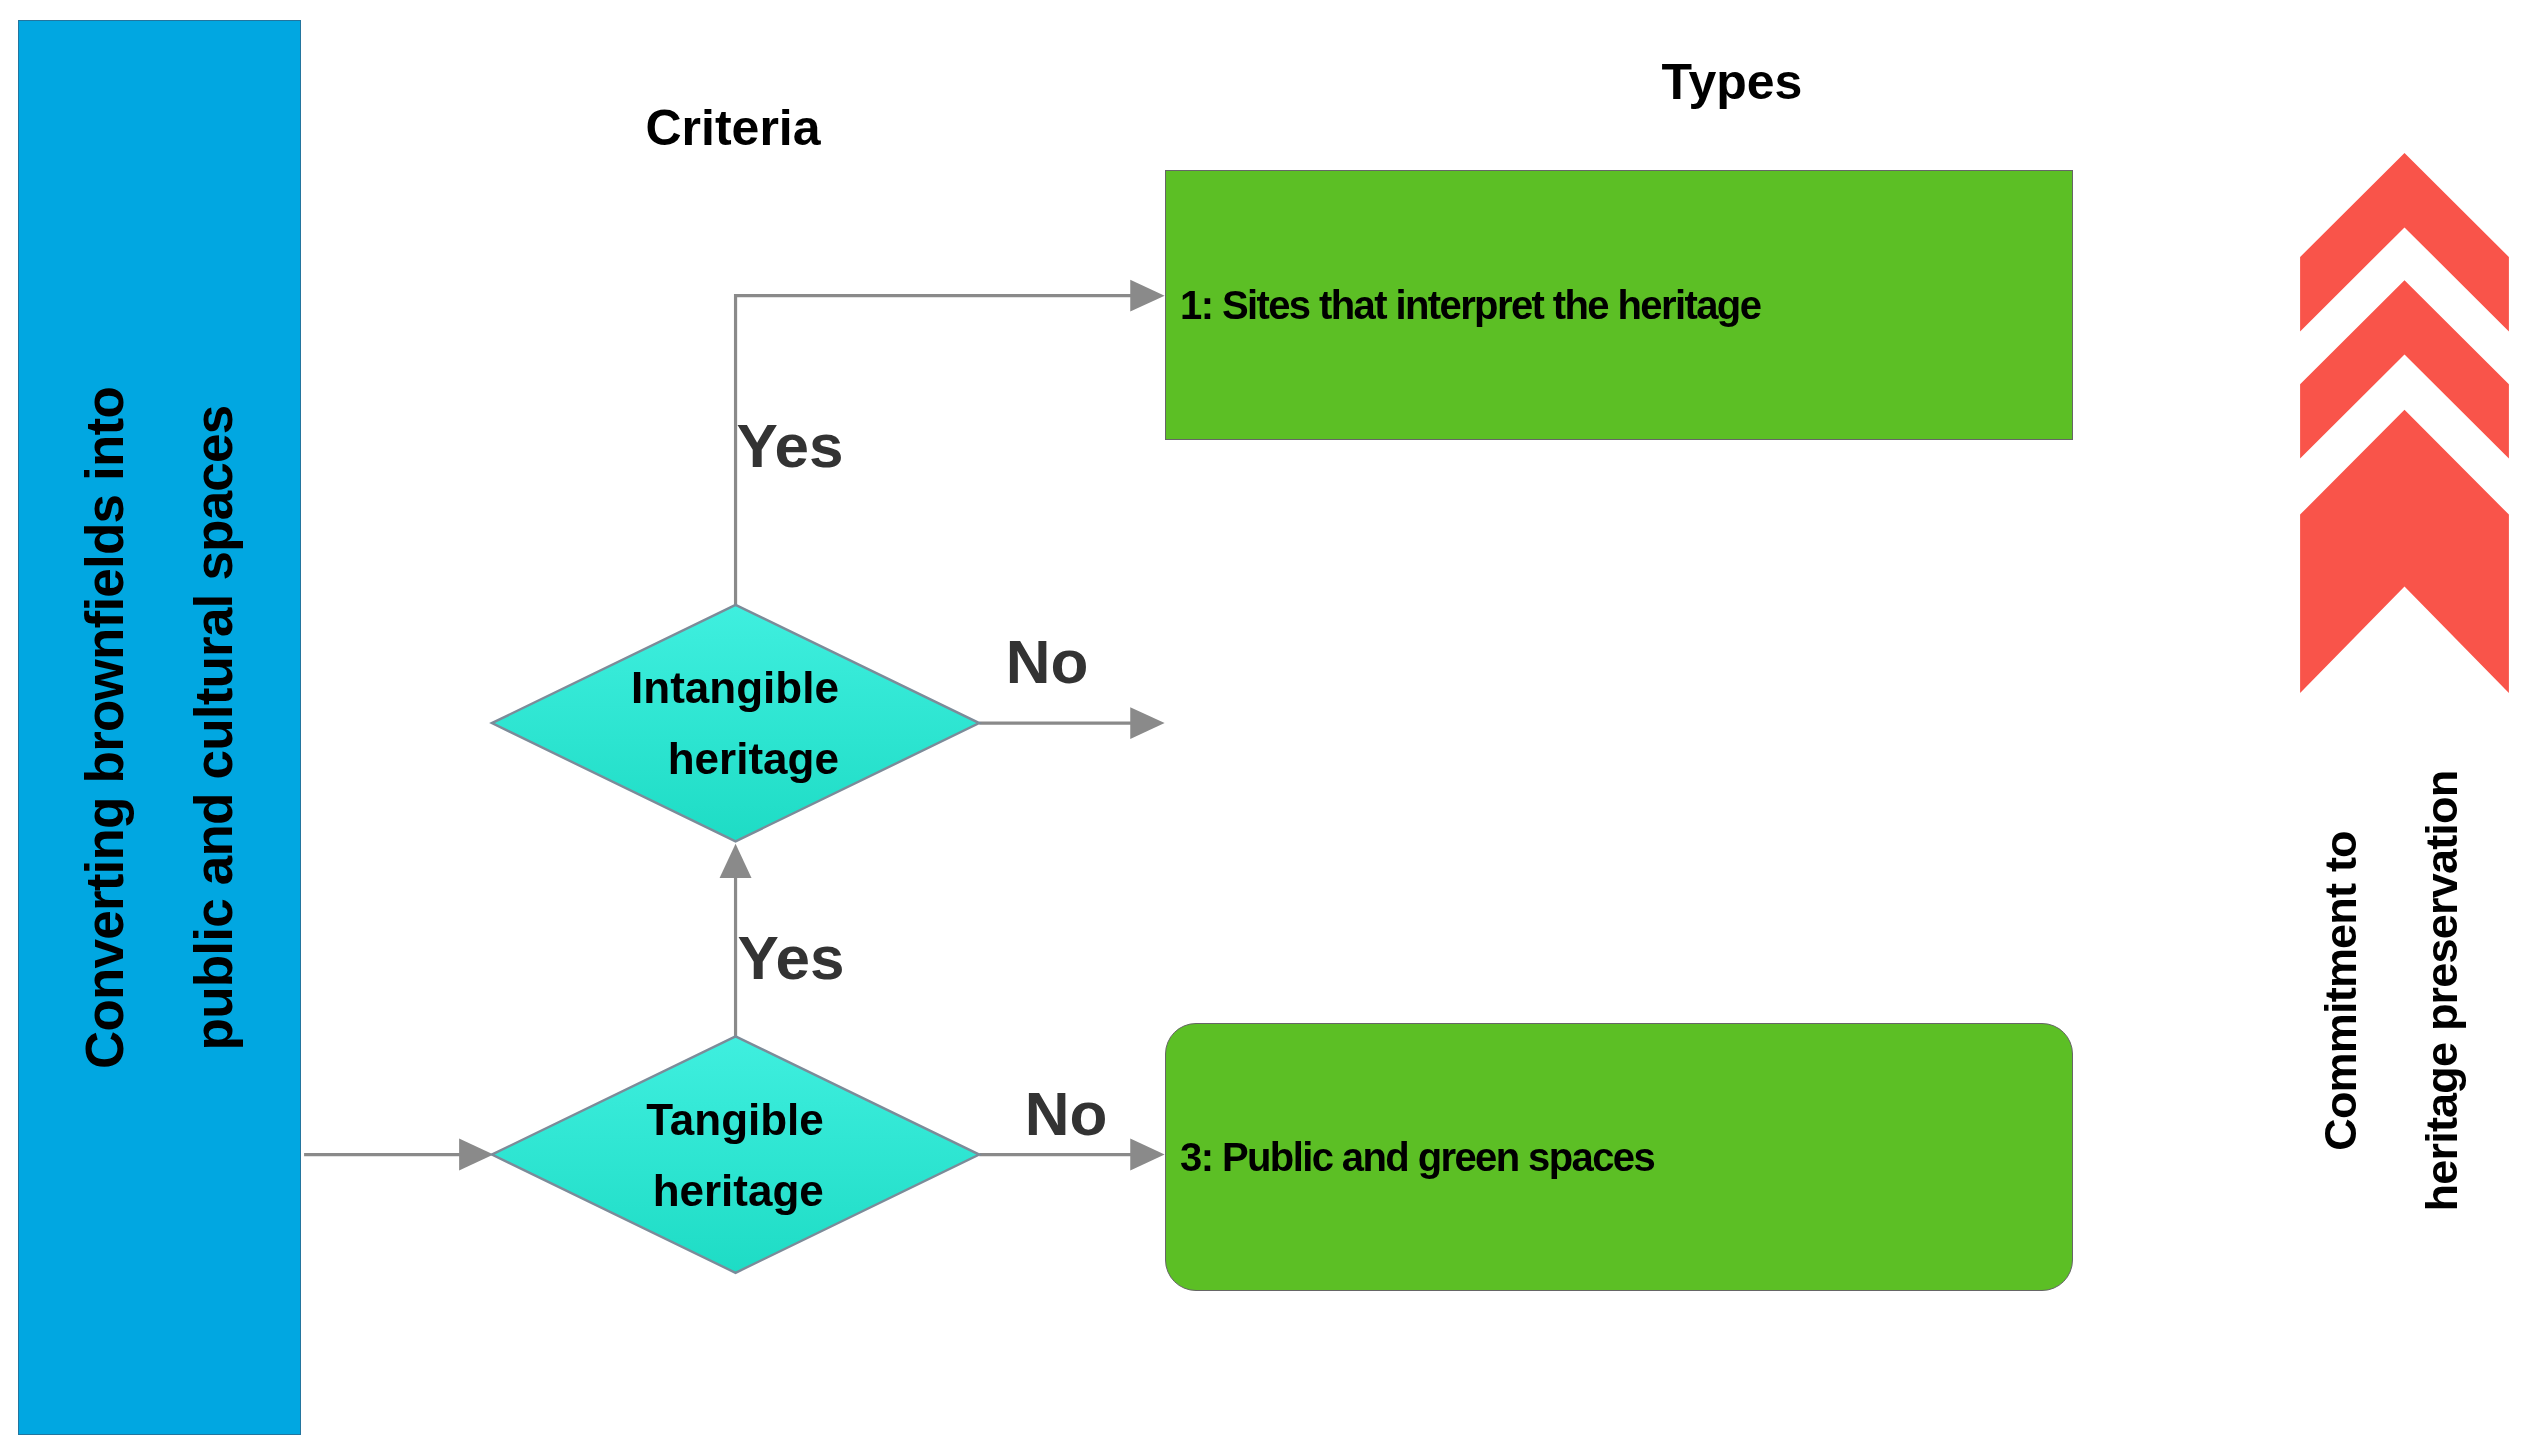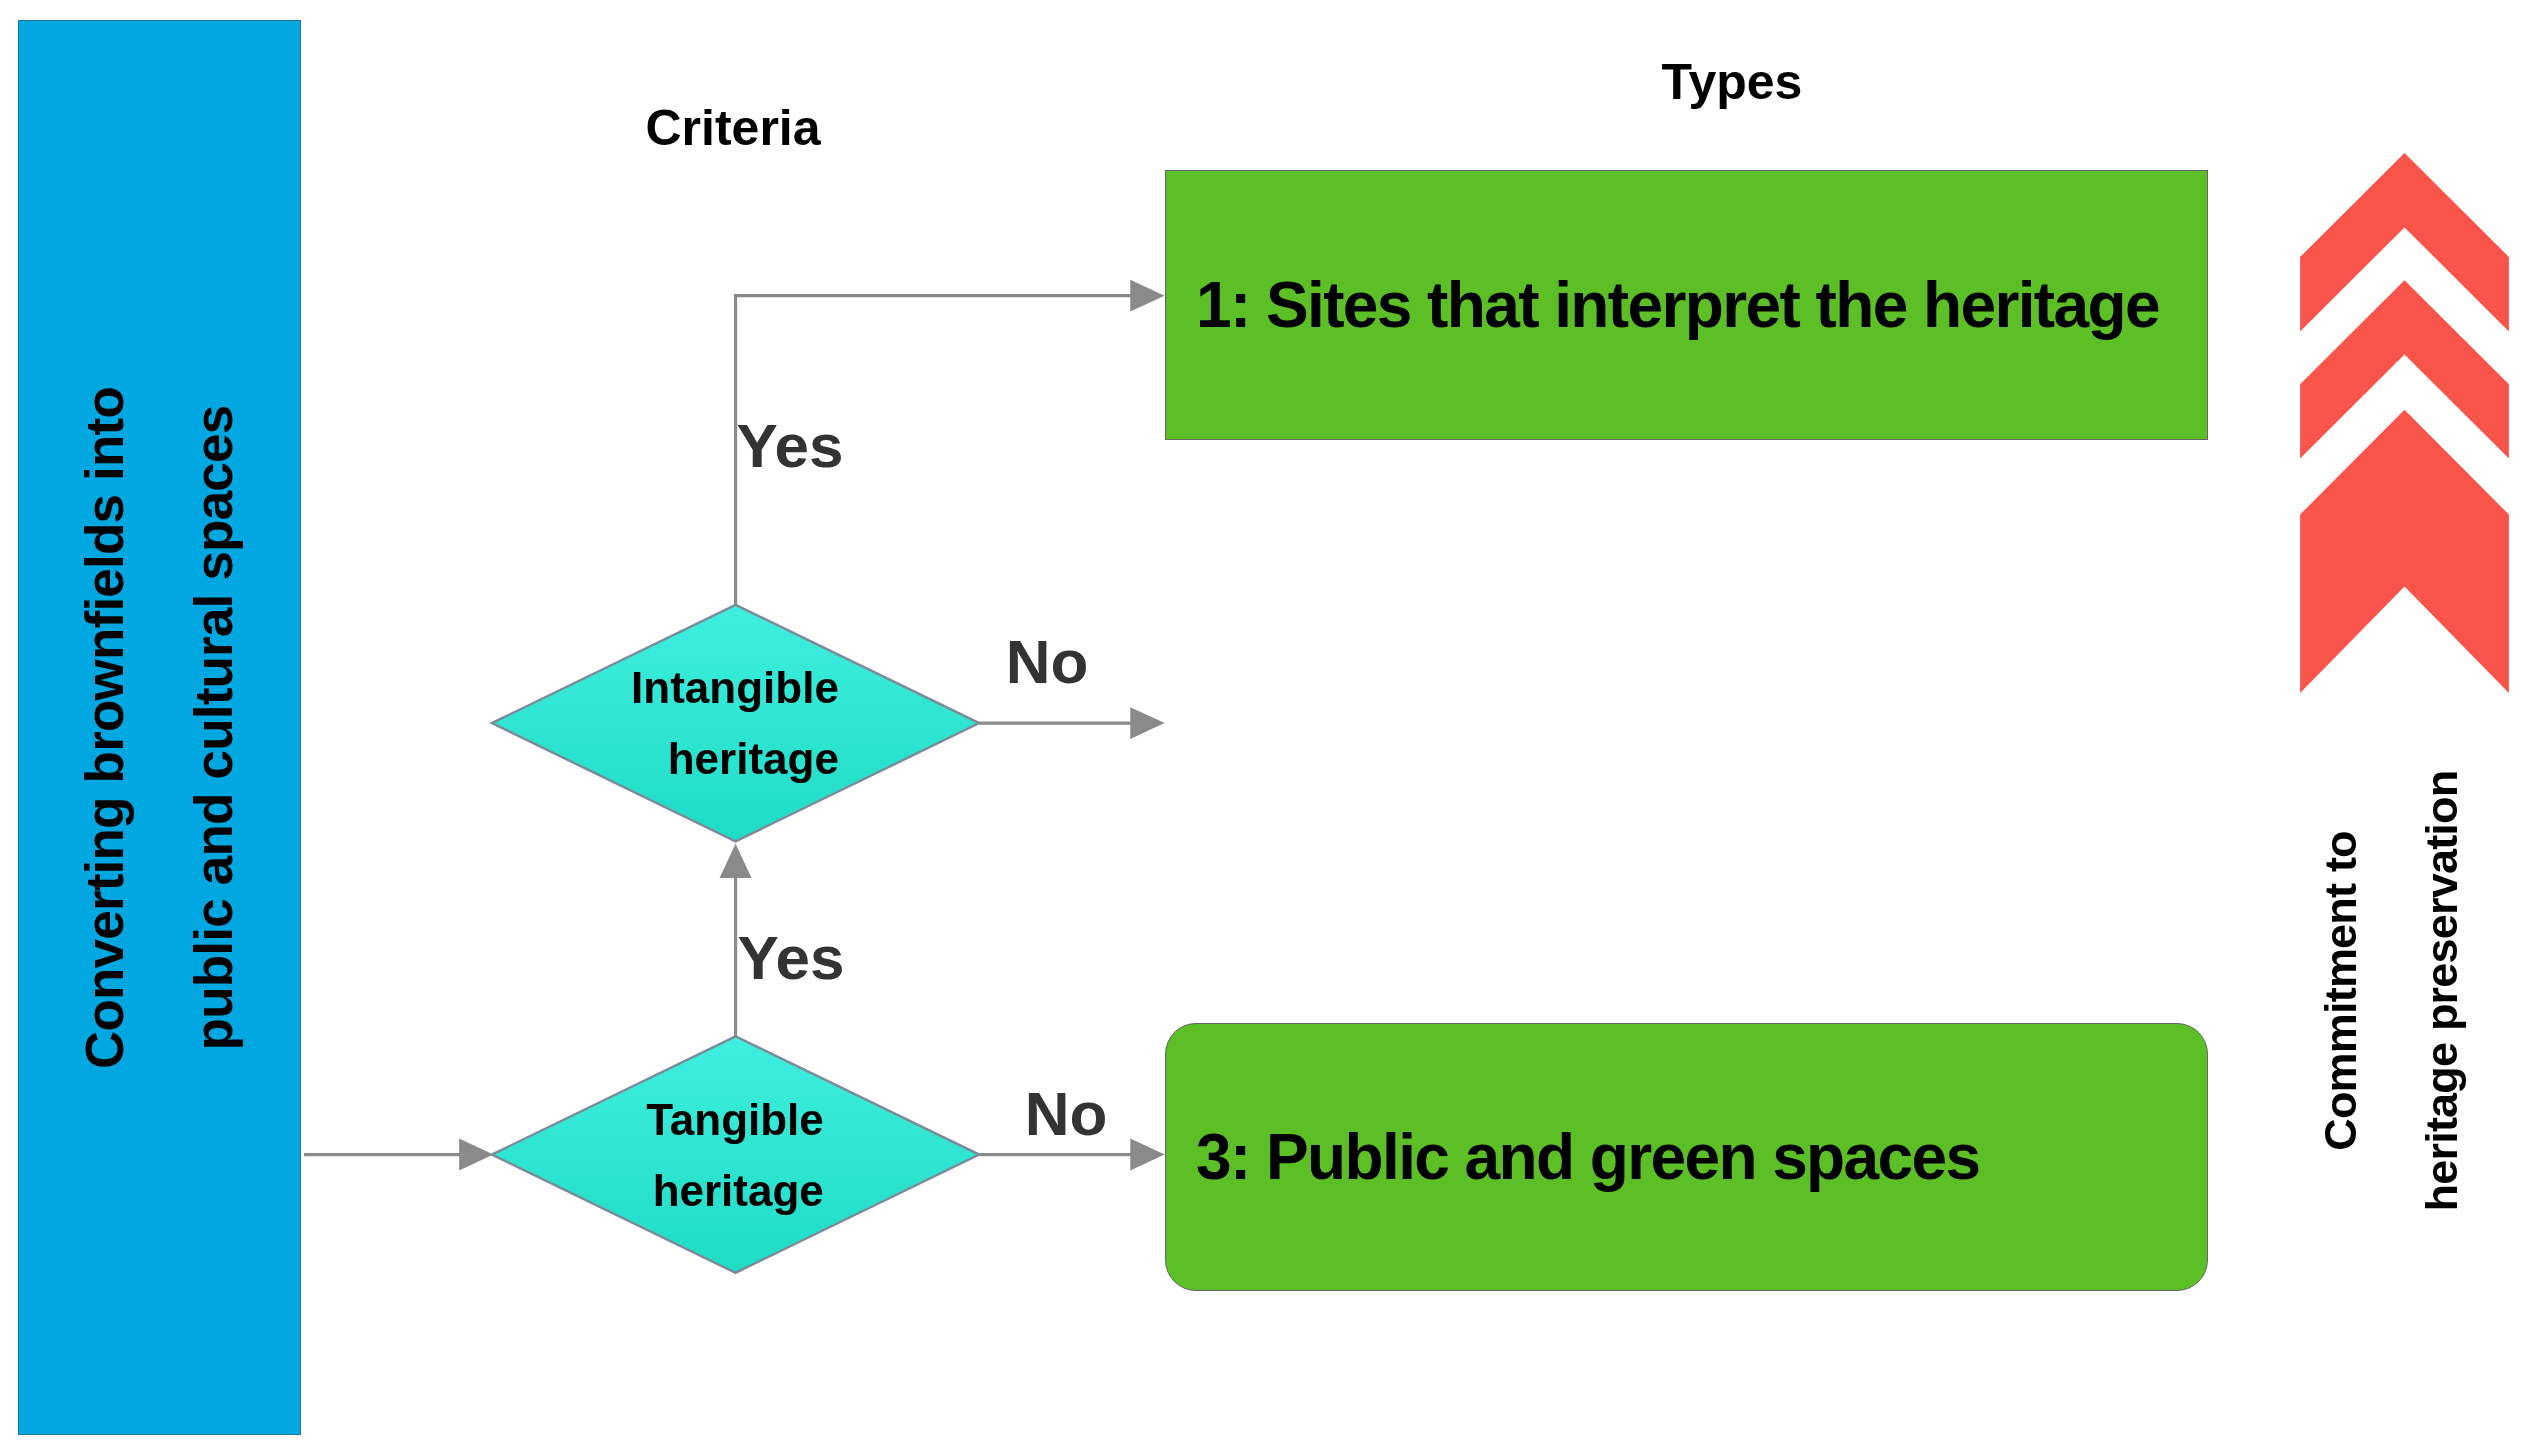--- a/index.html
+++ b/index.html
@@ -45,24 +45,24 @@
     background:var(--source-fill);border:1.6px solid var(--source-border);
   }
   .rotated{
     position:absolute;left:50%;top:50%;
     transform:translate(-50%,-50%) rotate(-90deg);
     white-space:nowrap;text-align:center;
   }
   .source-text{font-size:53px;line-height:2.05;letter-spacing:-0.8px;color:var(--text);}
 
   .type-box{
-    position:absolute;left:1165px;width:1043px;
+    position:absolute;left:1165px;width:908px;
     background:var(--type-fill);border:1.6px solid var(--type-border);
     display:flex;flex-direction:column;justify-content:center;
-    padding-left:30px;font-size:64px;letter-spacing:-1.6px;color:var(--text);
+    padding-left:14px;font-size:40px;letter-spacing:-1.6px;color:var(--text);
   }
   #type-box-1{top:170px;height:270px;}
   #type-box-2{top:595px;height:260px;line-height:2.2;}
   #type-box-3{top:1023px;height:268px;border-radius:31px;}
   .type-line2{padding-left:92px;}
 
   .diamond-label{
     position:absolute;transform:translate(-50%,-50%);
     text-align:right;font-size:44px;line-height:1.62;color:var(--text);
   }

